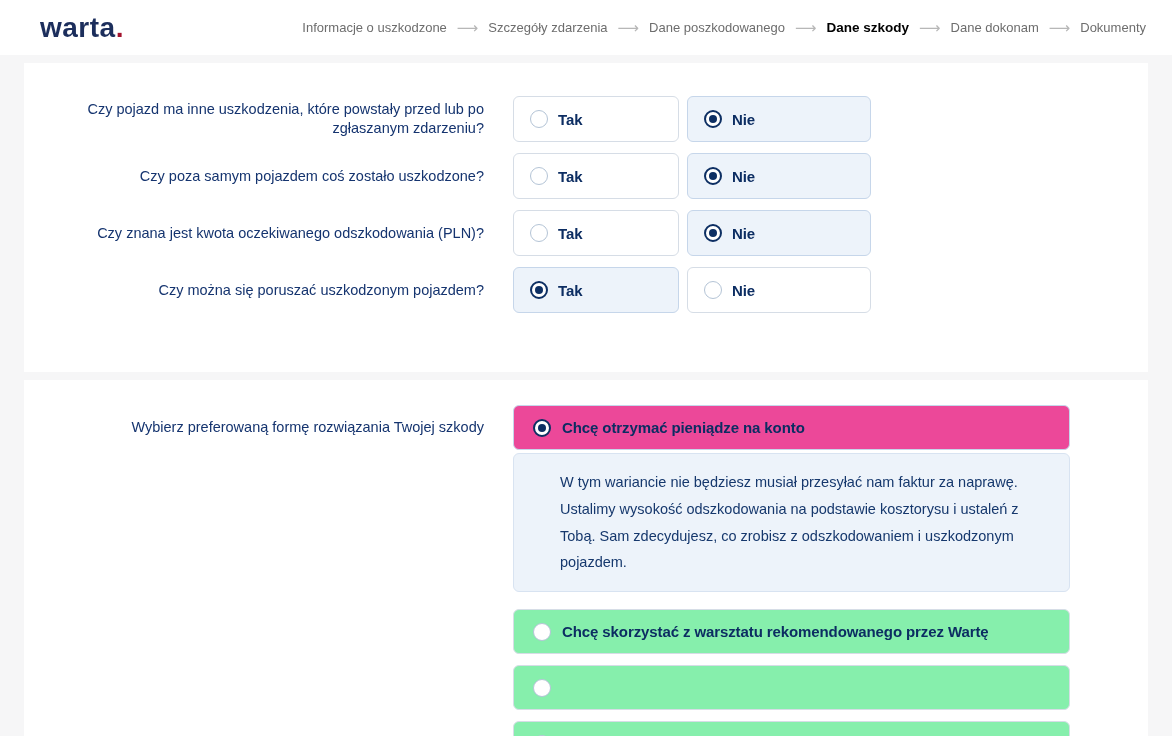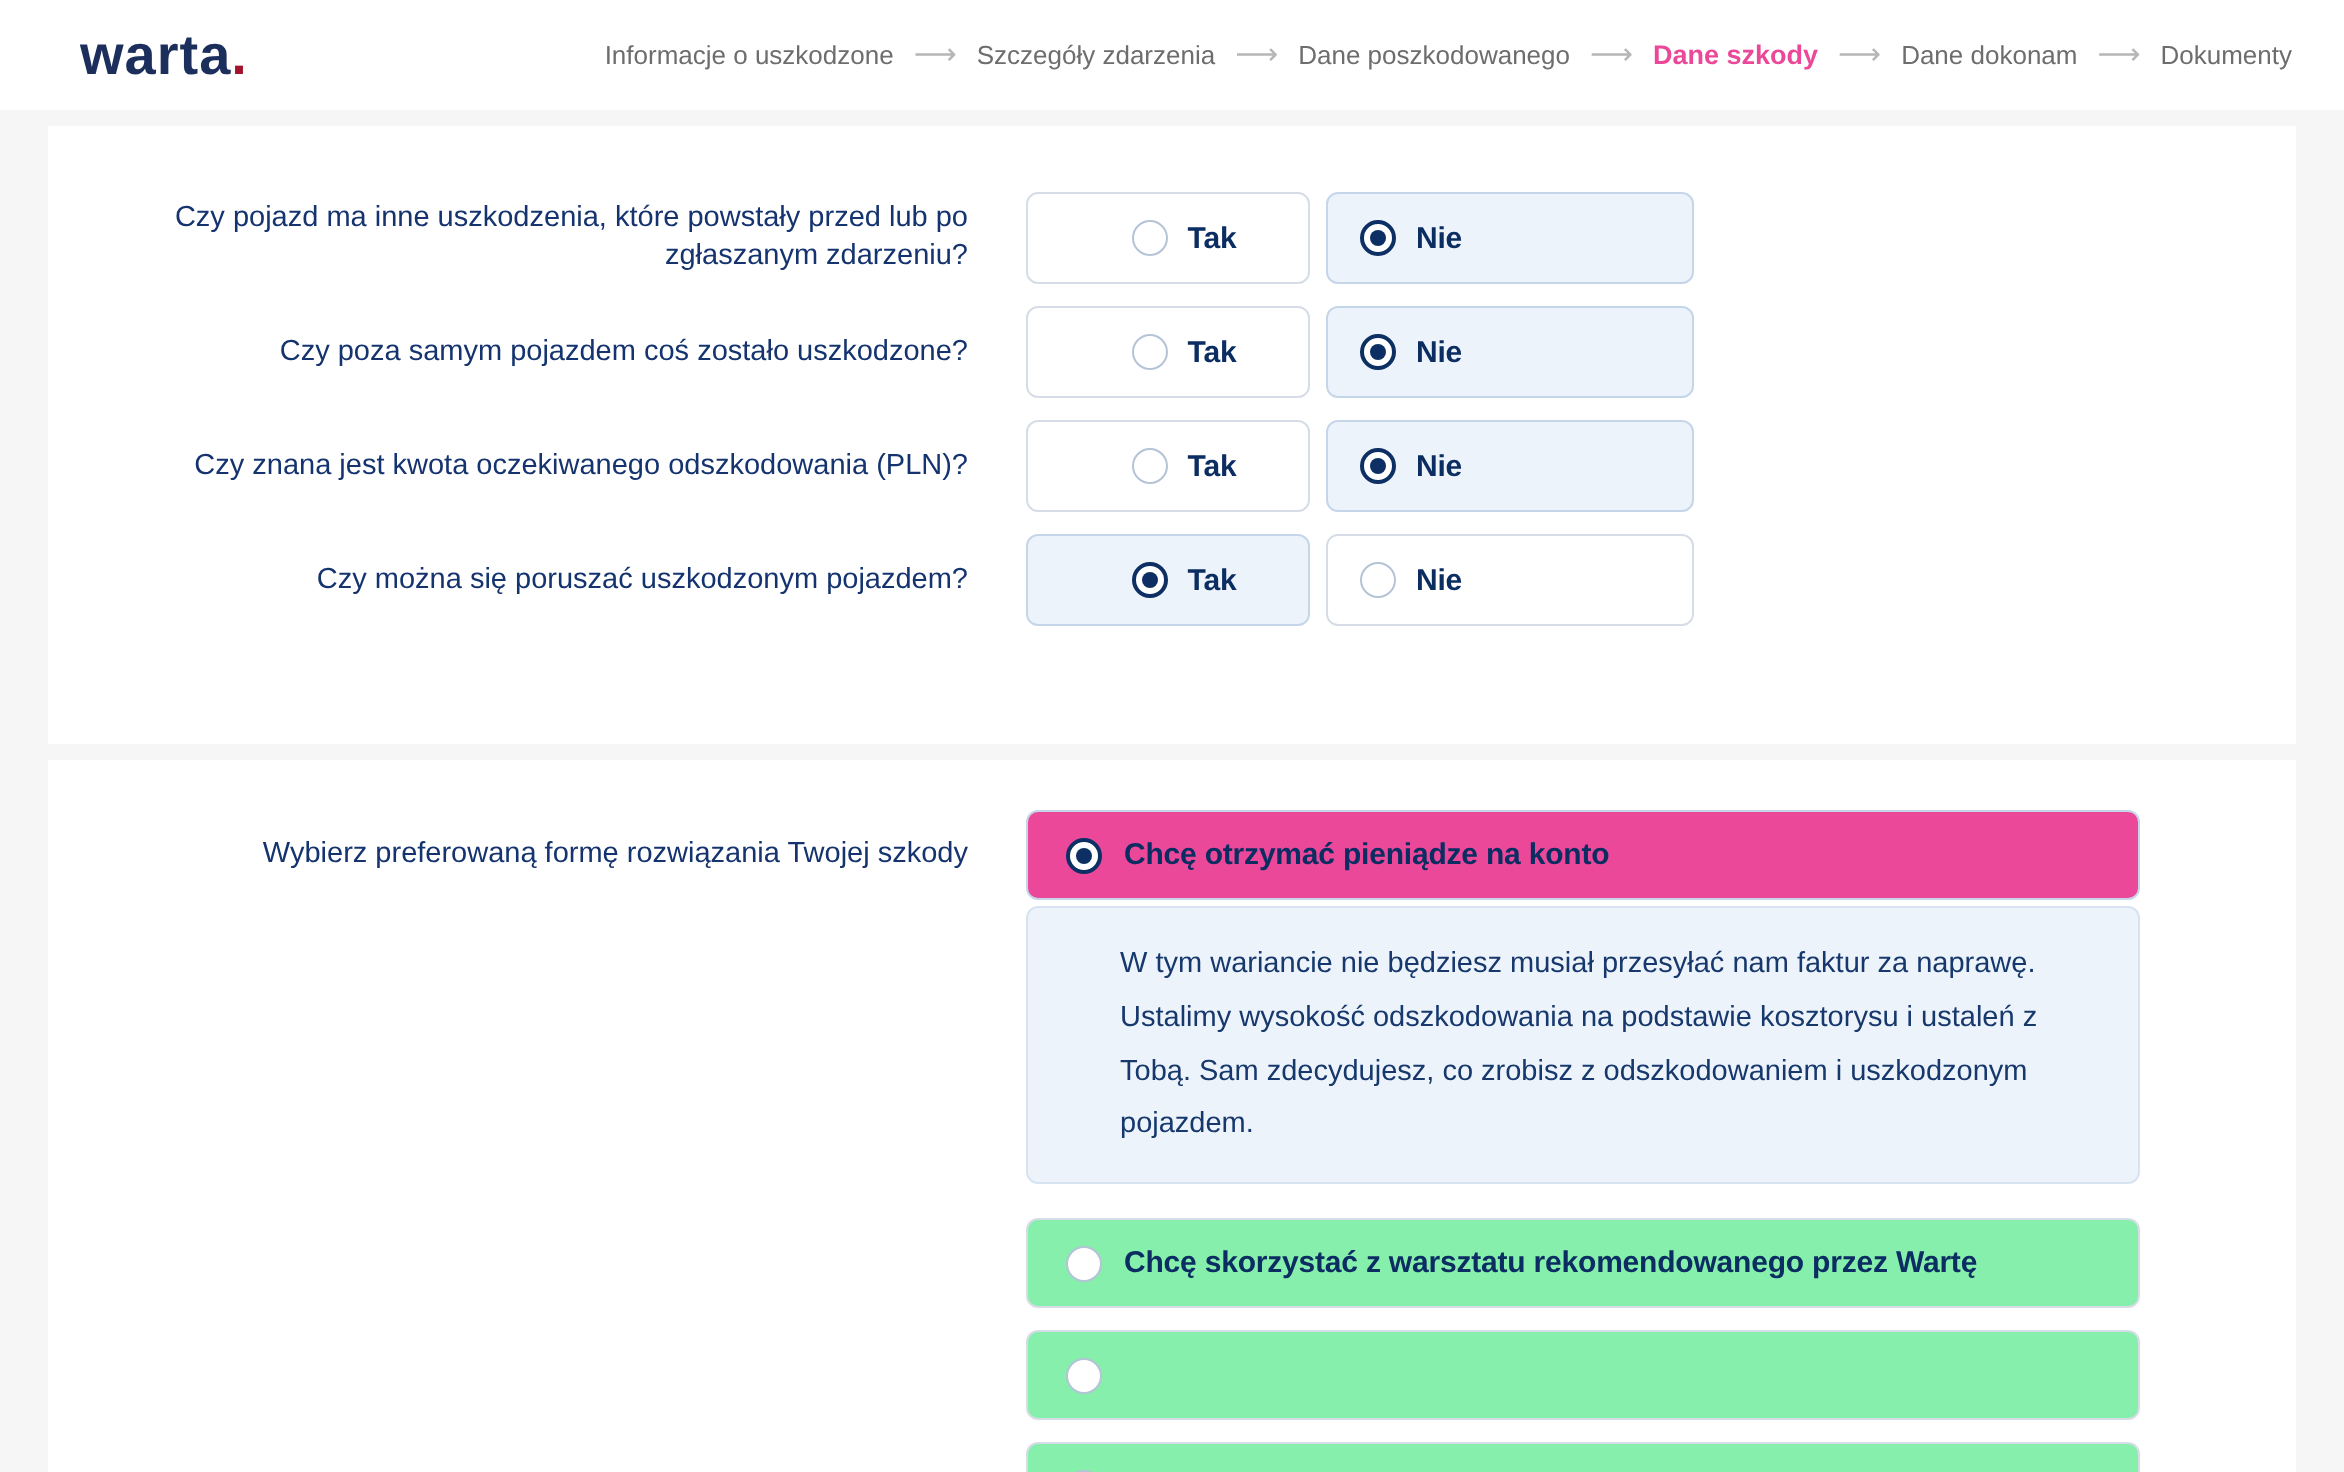--- a/index.html
+++ b/index.html
@@ -16,21 +16,21 @@
     display:flex; align-items:center; justify-content:space-between;
     padding:0 26px 0 40px;
   }
   .logo {
     font-size:28px; font-weight:bold; color:#1c2e5c;
     letter-spacing:0.5px; line-height:1;
   }
   .logo .logo-dot { color:#a3132e; }
   .stepper { display:flex; align-items:center; gap:9px; white-space:nowrap; }
   .step { font-size:13px; color:#6d6d6d; cursor:default; }
-  .step.active { color:#ec4899; font-weight:bold; font-size:13.5px; }
+  .step.active { color:#000000; font-weight:bold; font-size:13.5px; }
   .step-arrow { color:#b7b7b7; font-size:15px; line-height:1; padding:0 1px; }
 
   
   .card { background:#ffffff; margin:0 24px; }
   .card-questions { margin-top:8px; padding:33px 0 59px; }
   .card-preference { margin-top:8px; padding:25px 0 16px; height:356px; }
 
   .row-grid {
     display:grid; grid-template-columns:460px 1fr; column-gap:29px;
     align-items:center;
@@ -39,21 +39,21 @@
   .q-row:last-child { margin-bottom:0; }
   .q-label {
     text-align:right; font-size:14.5px; line-height:1.28; color:#15346f;
   }
 
   .choices { display:flex; gap:8px; }
   .choice {
     height:46px; border:1px solid #d6dde6; border-radius:6px; background:#fff;
     display:flex; align-items:center; padding-left:16px; gap:10px; cursor:pointer;
   }
-  .choice-yes { width:142px;justify-content:center; }
+  .choice-yes { width:166px; }
   .choice-no  { width:184px; }
   .choice.selected { background:#edf3fa; border-color:#c6d6ea; }
 
   .radio {
     width:18px; height:18px; border-radius:50%;
     border:1px solid #b4c4d6; background:#fff; flex:0 0 auto; position:relative;
   }
   .selected > .radio { border:2px solid #0d2f63; }
   .selected > .radio::after {
     content:""; position:absolute; left:3px; top:3px; right:3px; bottom:3px;

